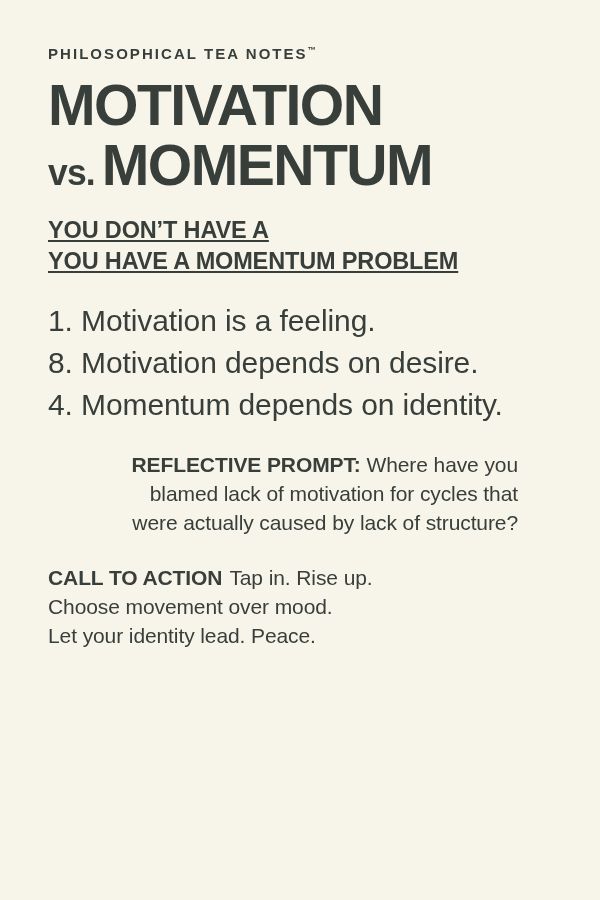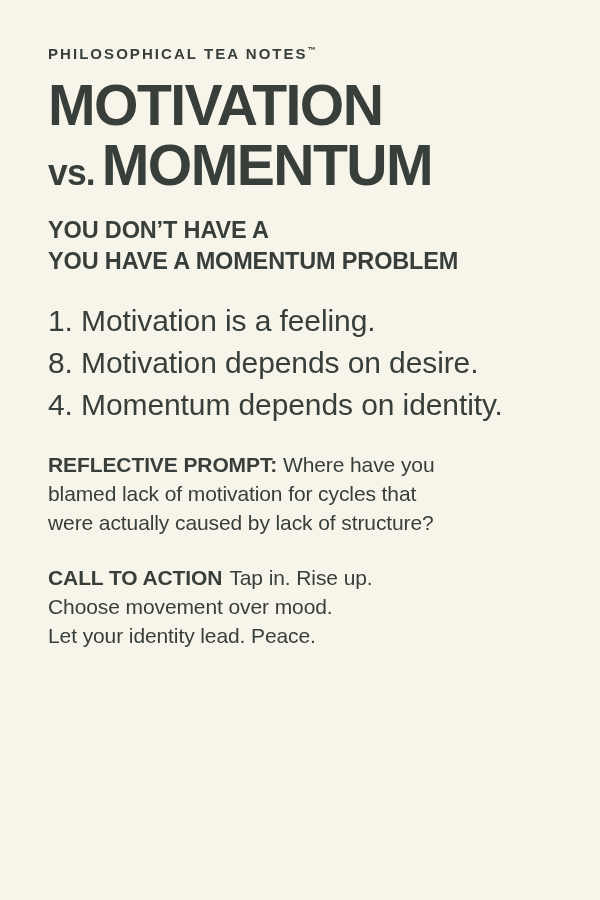--- a/index.html
+++ b/index.html
@@ -68,20 +68,21 @@
   .subhead {
     margin: 22px 0 0 0;
     font-size: 23.5px;
     font-weight: 700;
     line-height: 1.30;
     letter-spacing: -0.15px;
   }
   .subhead span {
     display: block;
     white-space: nowrap;
+    text-decoration: underline;
   }
 
   
   .numlist {
     margin: 24px 0 0 0;
     font-size: 30px;
     font-weight: 400;
     line-height: 1.40;
     letter-spacing: -0.1px;
   }
@@ -110,20 +111,21 @@
     font-weight: 400;
     line-height: 1.38;
     letter-spacing: -0.1px;
   }
   .prompt .lbl {
     font-weight: 700;
   }
   .prompt span.ln {
     display: block;
     white-space: nowrap;
+    text-align: right;
   }
 
   
   .cta {
     margin: 26px 0 0 0;
     font-size: 21px;
     font-weight: 400;
     line-height: 1.38;
     letter-spacing: -0.1px;
   }

